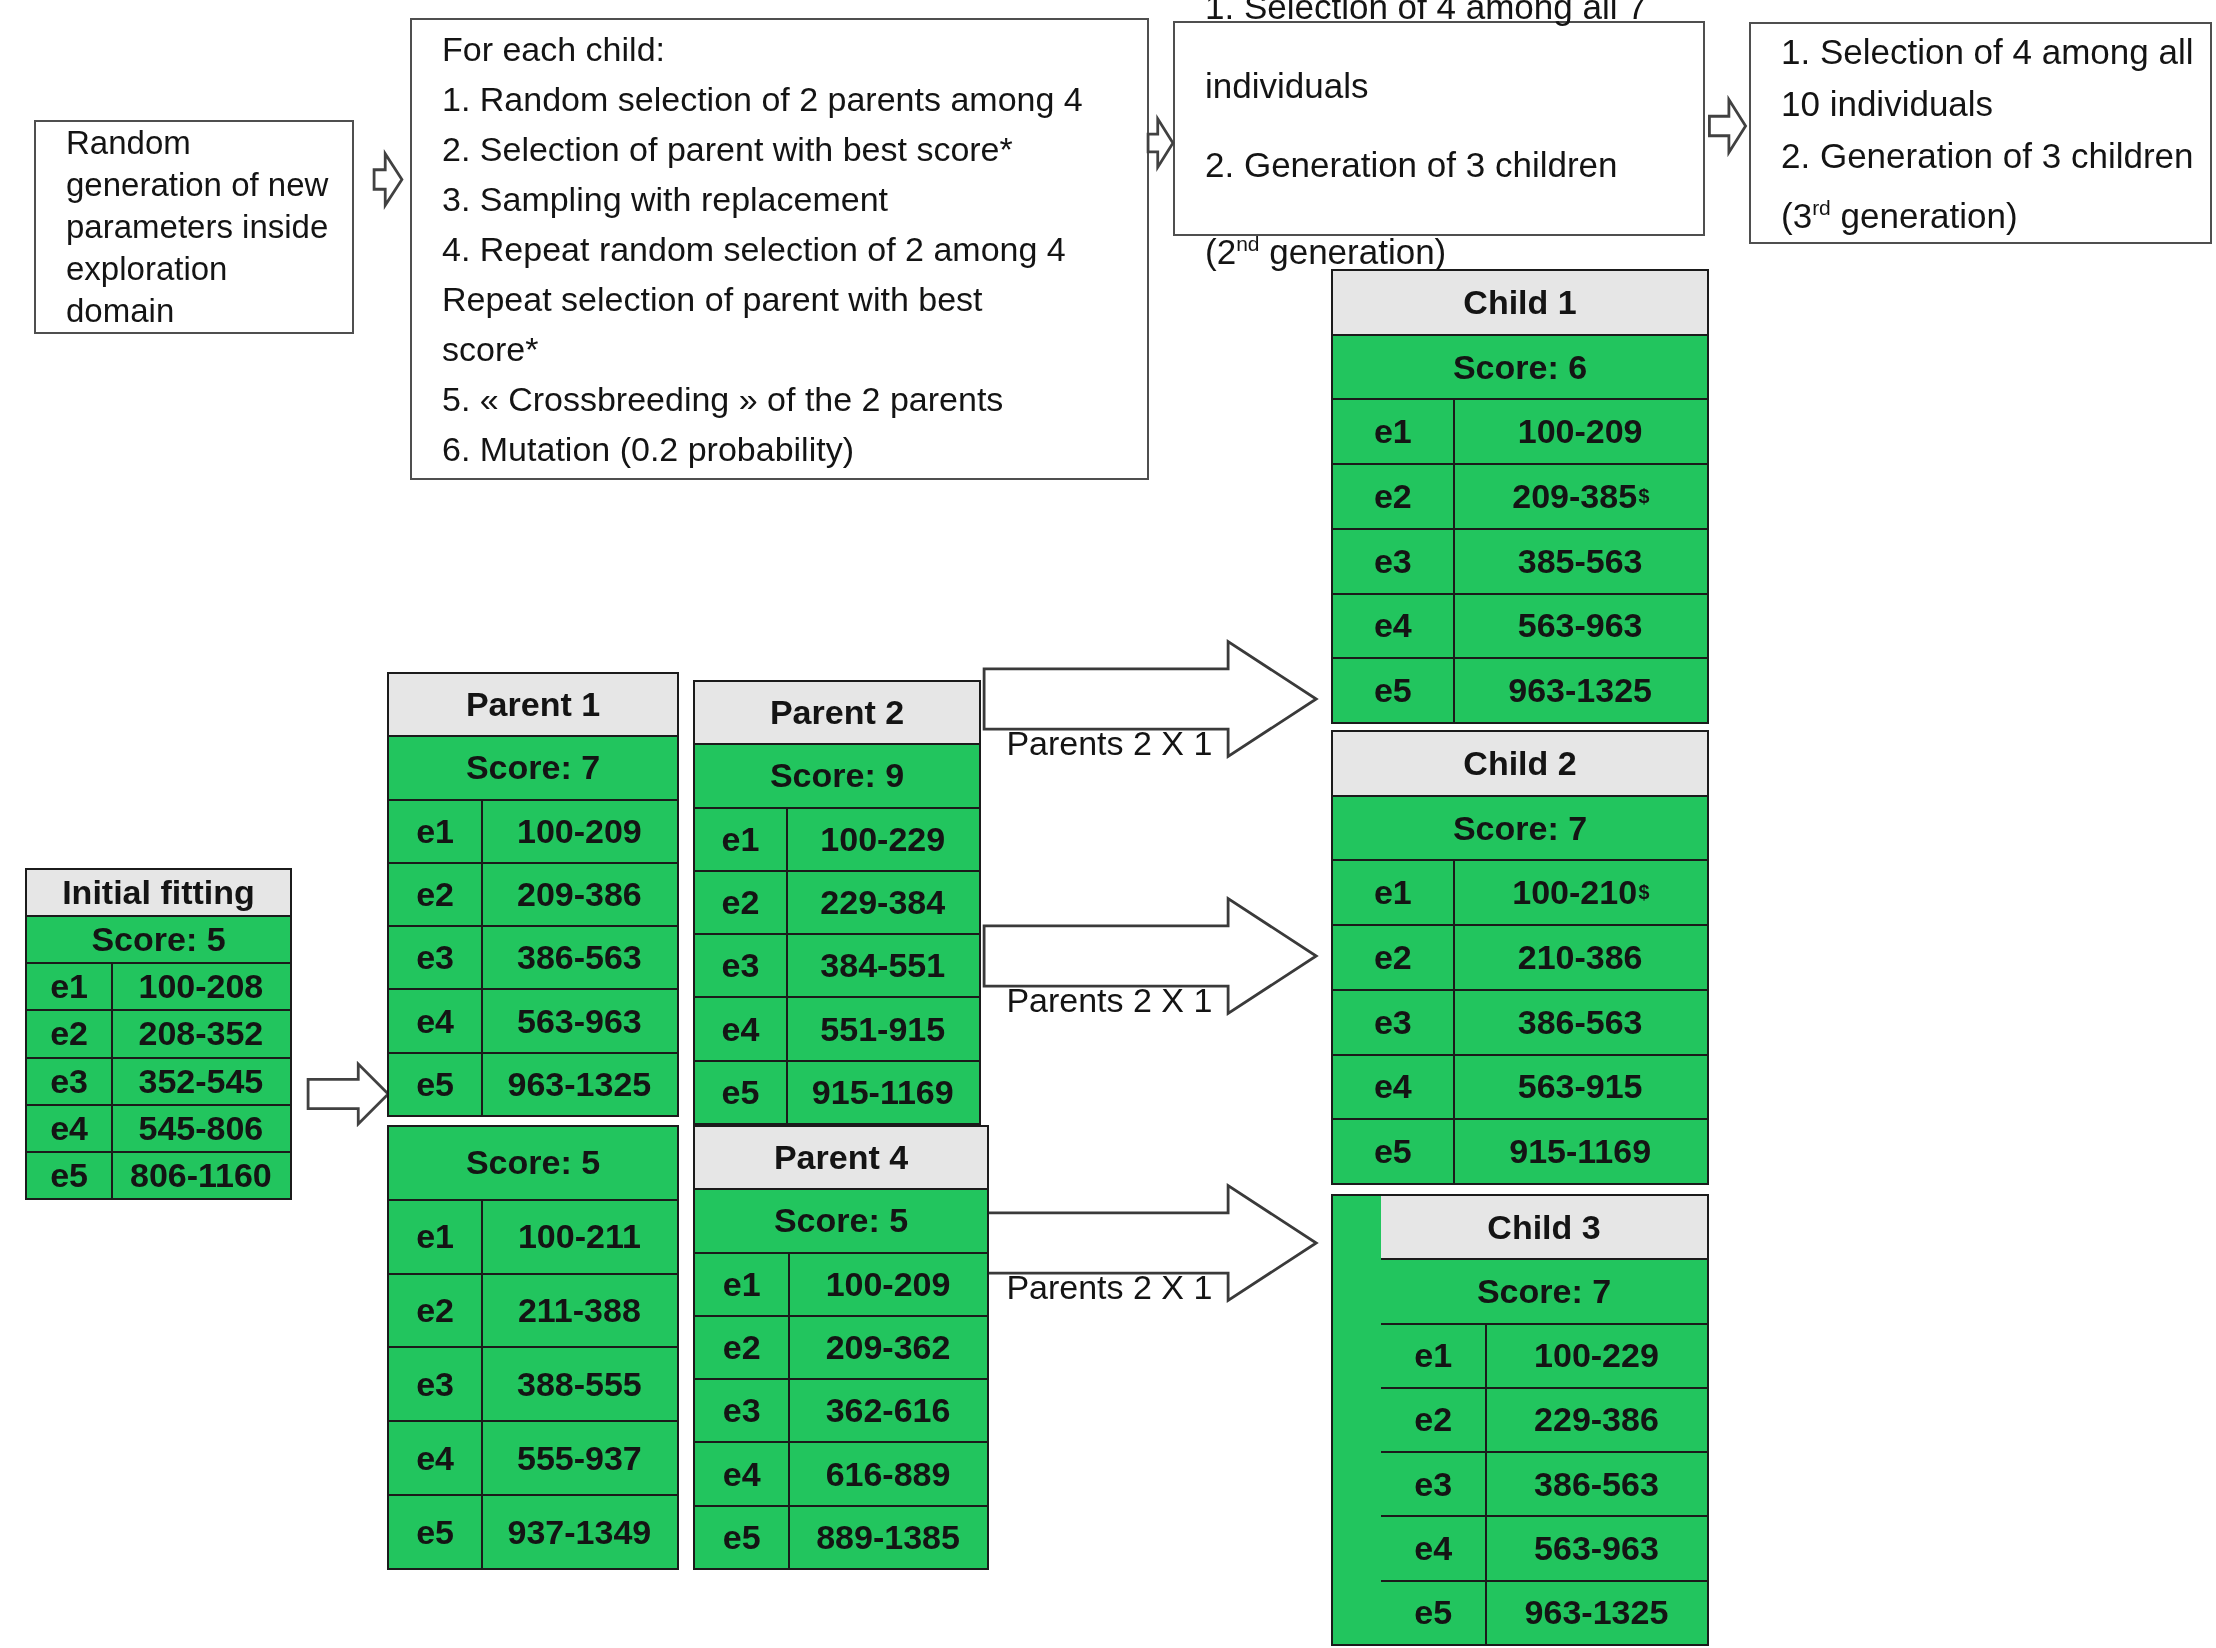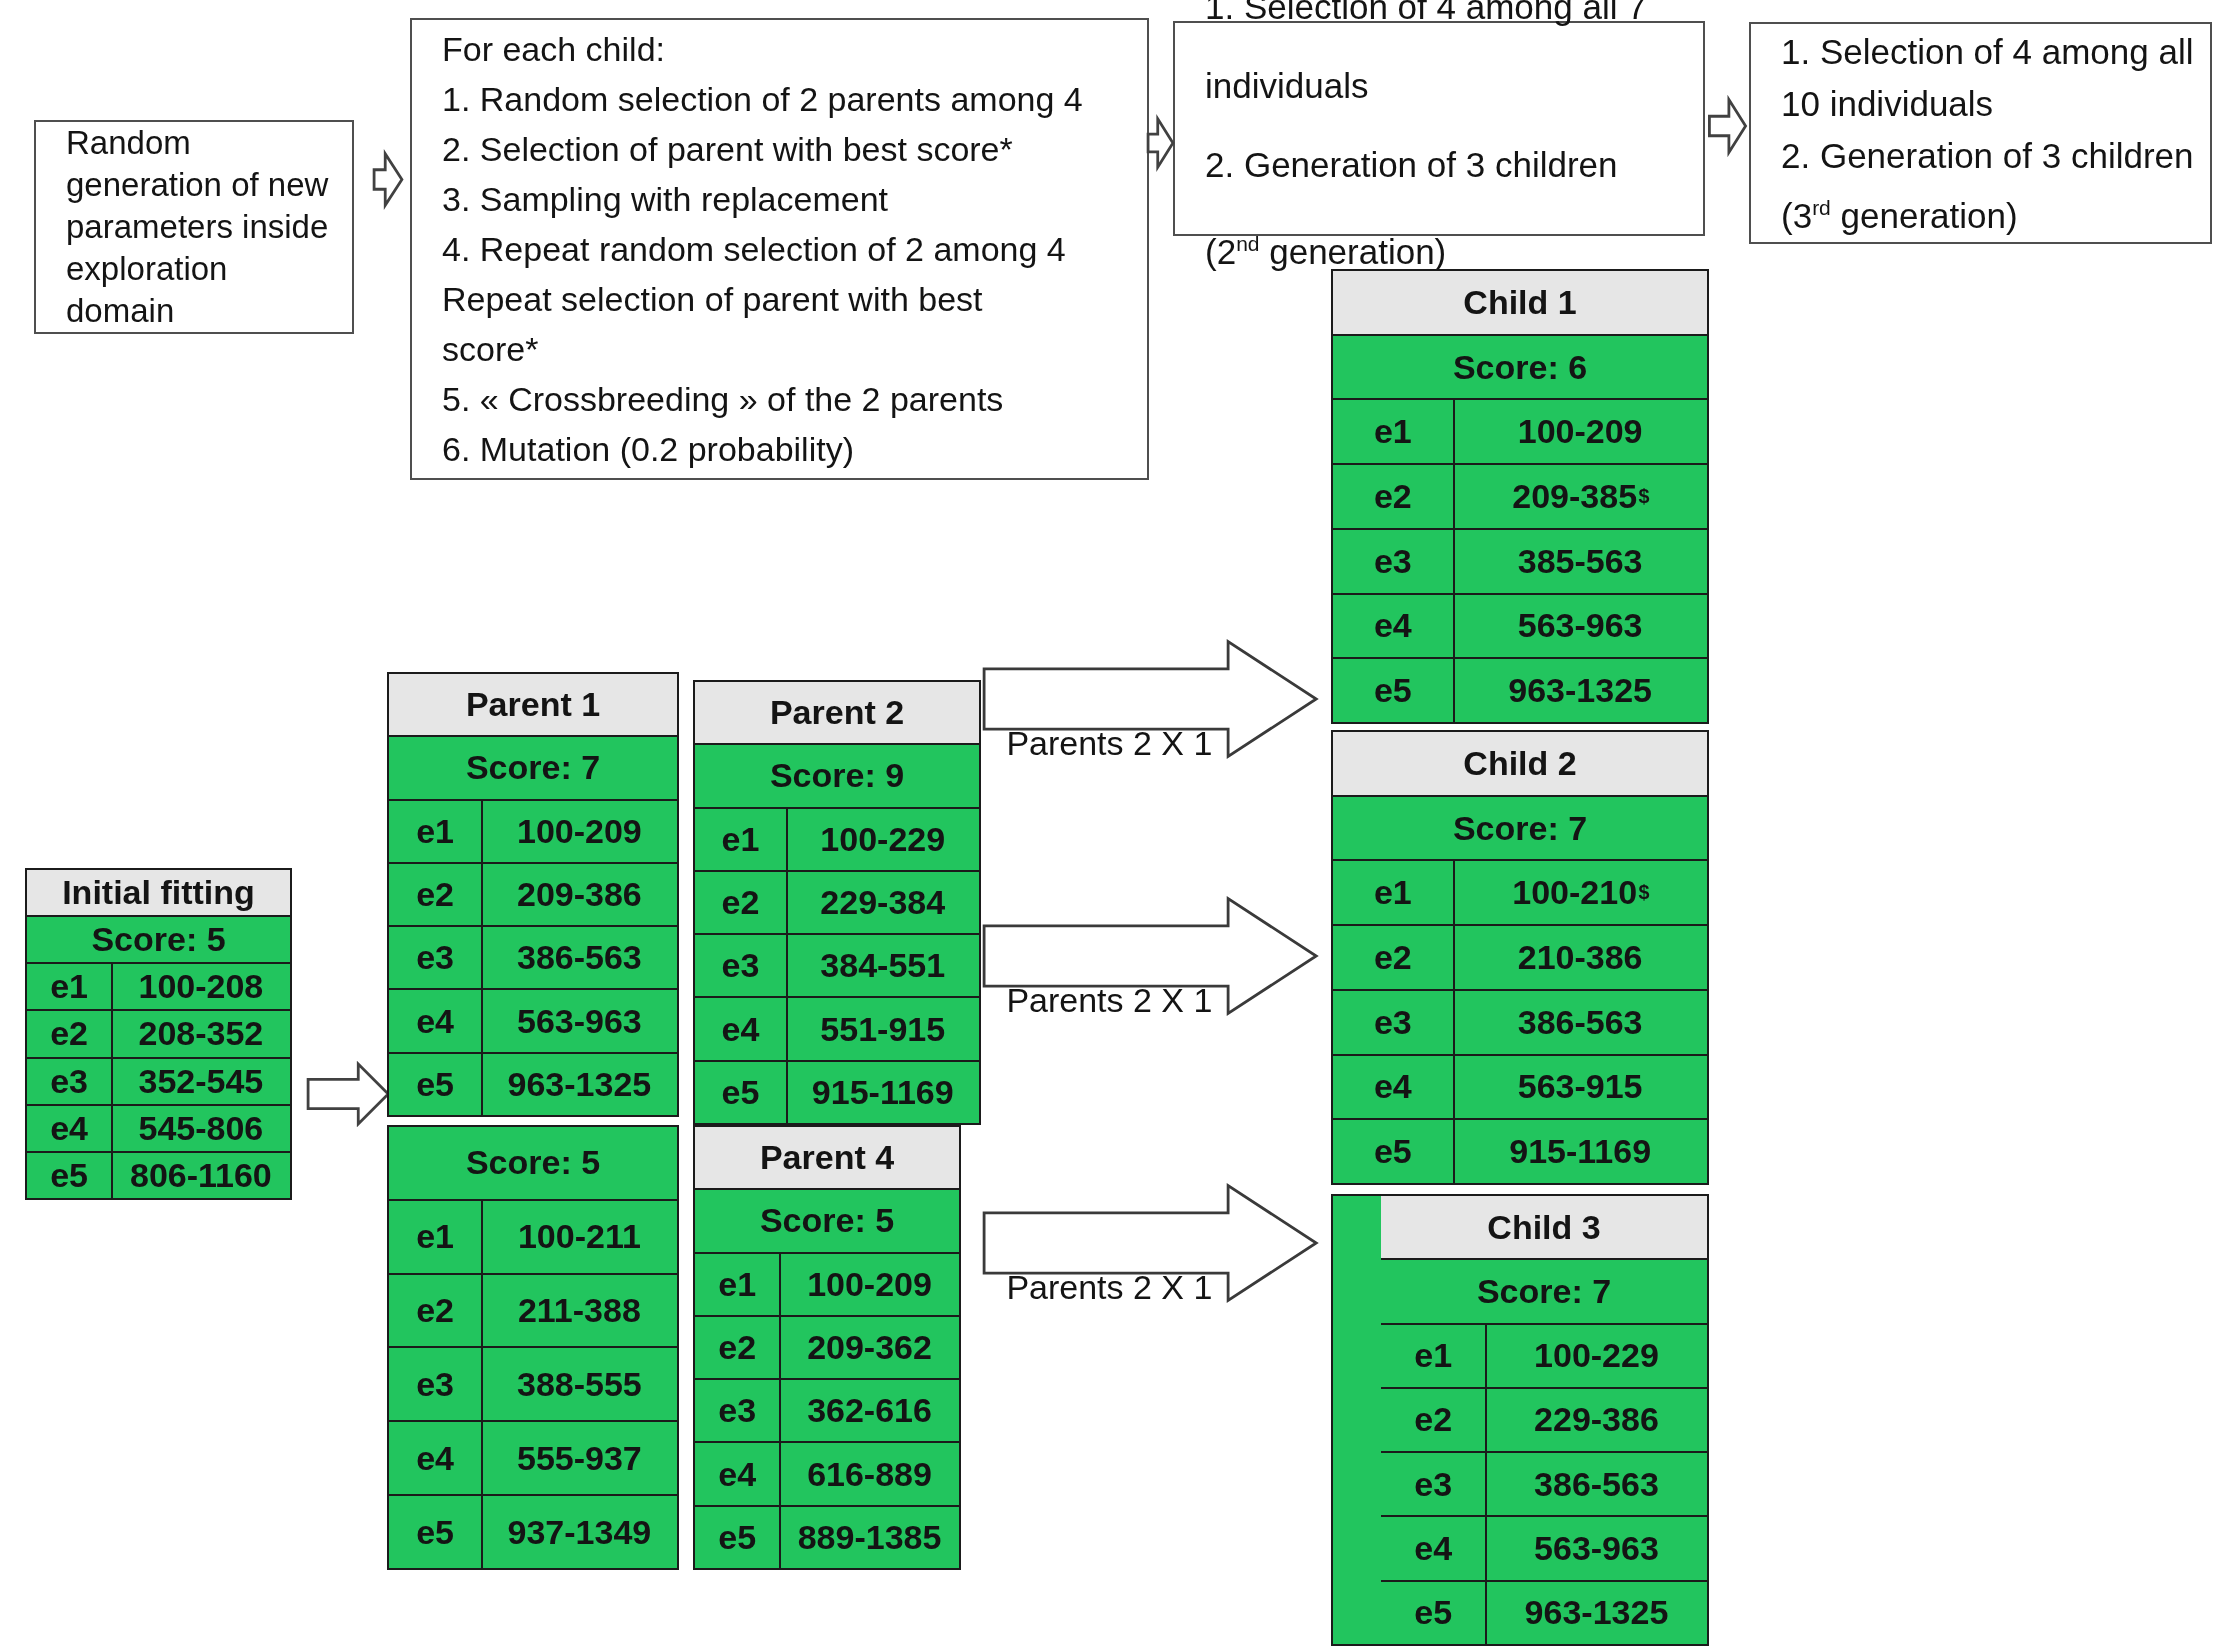--- a/index.html
+++ b/index.html
@@ -46,21 +46,21 @@
     width:32%; border-right:2.1px solid #1b1b1b;
     display:flex; align-items:center; justify-content:center;
   }
   .tv { flex:1; display:flex; align-items:center; justify-content:center; }
   .tsup { font-size:0.58em; vertical-align:super; margin-left:1.4px; }
 
   #tbl-initial { left:25px;   top:868px; width:267px; height:332px; }
   #tbl-parent1 { left:387px;  top:672px;  width:292px; height:445px; }
   #tbl-parent2 { left:693px;  top:672px;  width:288px; height:445px;margin-top:8px; }
   #tbl-parent3 { left:387px;  top:1125px; width:292px; height:445px; }
-  #tbl-parent4 { left:693px;  top:1125px; width:268px; height:445px; }
+  #tbl-parent4 { left:693px;  top:1125px; width:296px; height:445px; }
   #tbl-child1  { left:1331px; top:269px;  width:378px; height:455px; }
   #tbl-child2  { left:1331px; top:730px; width:378px; height:455px; }
   #tbl-child3  { left:1331px; top:1194px; width:378px; height:452px;padding-left:48px; }
 
   
   .barrow { position:absolute; width:337px; height:122px; }
   .barrow svg { position:absolute; left:0; top:0; }
   .barrow-label {
     position:absolute; left:8.4px; top:31px; width:238px; height:60px;
     display:flex; align-items:center; justify-content:center;

